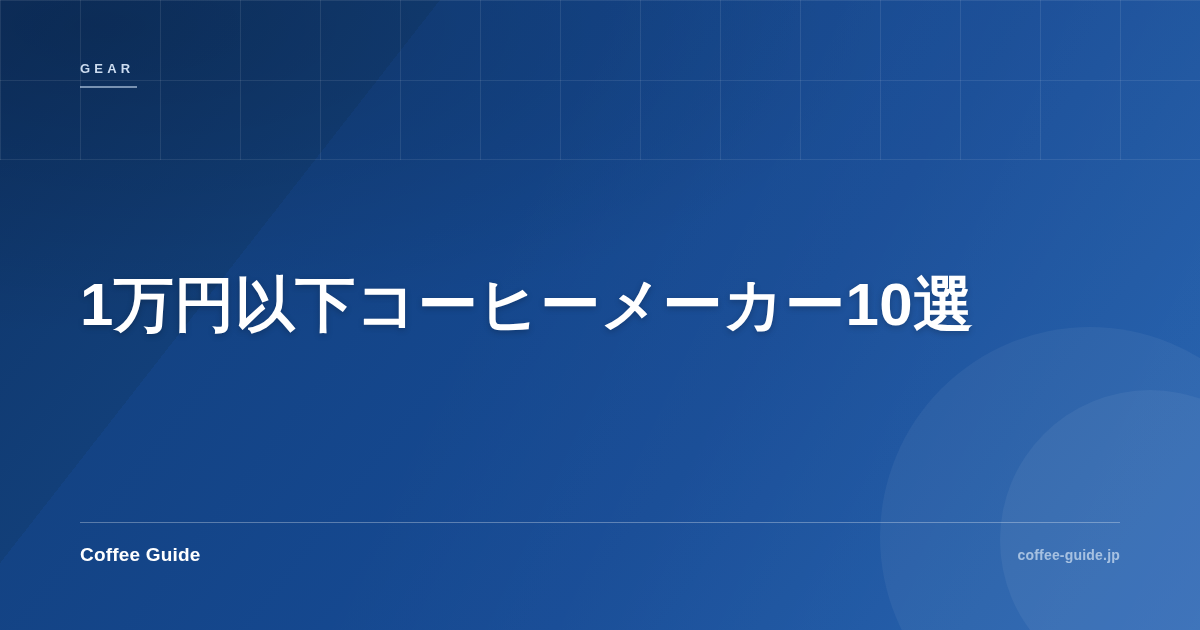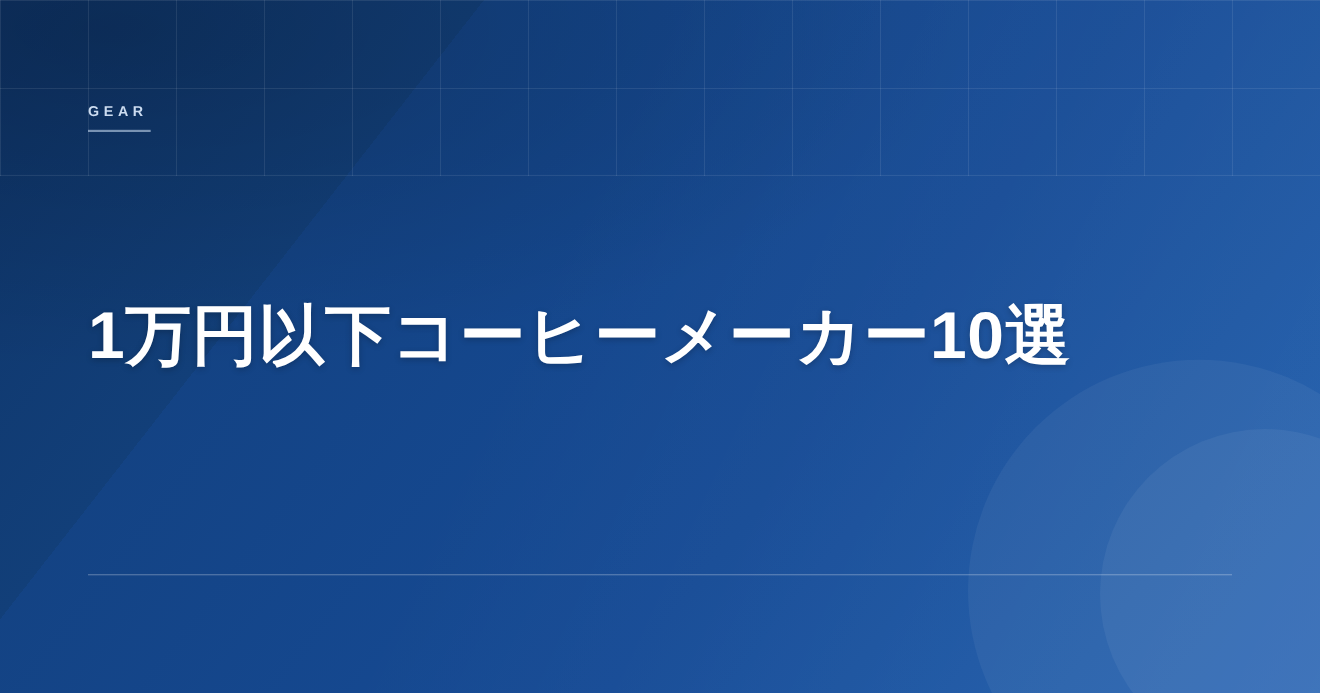--- a/index.html
+++ b/index.html
@@ -104,21 +104,20 @@
     top: 60px;
   }
   .eyebrow-label {
     display: block;
     font-size: 13px;
     font-weight: 700;
     letter-spacing: 4.2px;
     color: #ccdcf0;
     line-height: 18px;
     text-transform: uppercase;
-    margin-top: 32px;
   }
   .eyebrow-rule {
     display: block;
     margin-top: 8px;
     width: 57px;
     height: 2px;
     background: rgba(210,228,248,0.55);
   }
 
   .headline {
@@ -185,15 +184,19 @@
 
     <div class="eyebrow">
       <span class="eyebrow-label">GEAR</span>
       <span class="eyebrow-rule"></span>
     </div>
 
     <h1 class="headline">1万円以下コーヒーメーカー10選</h1>
 
     <div class="divider"></div>
 
+    <div class="footer">
+      <span class="brand">Coffee Guide</span>
+      <span class="site">coffee-guide.jp</span>
+    </div>
 
   </div>
 </div>
 
 </body></html>

